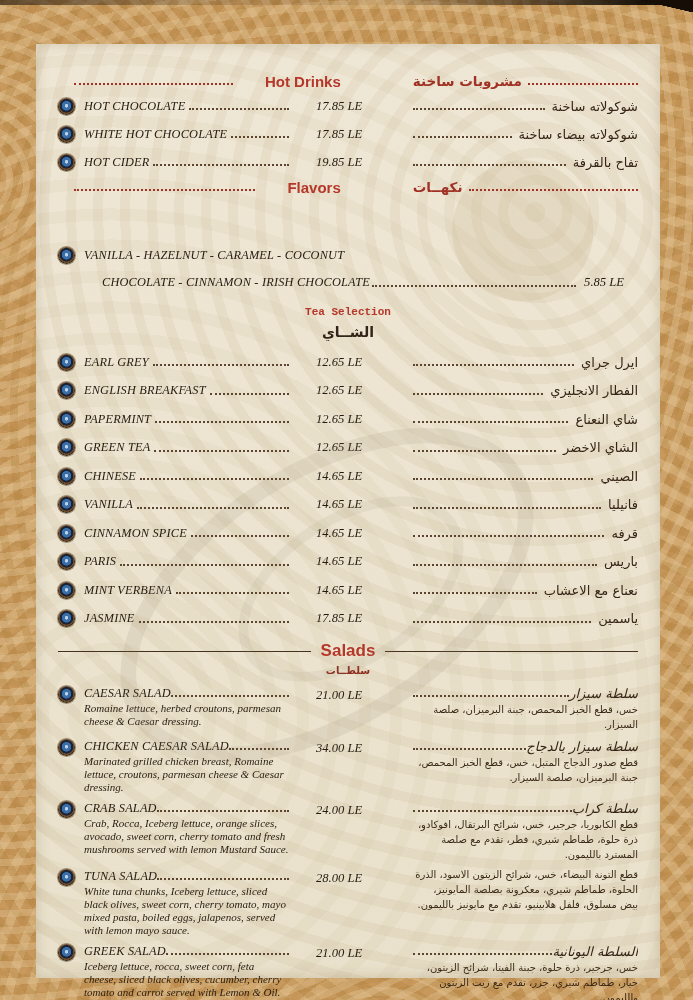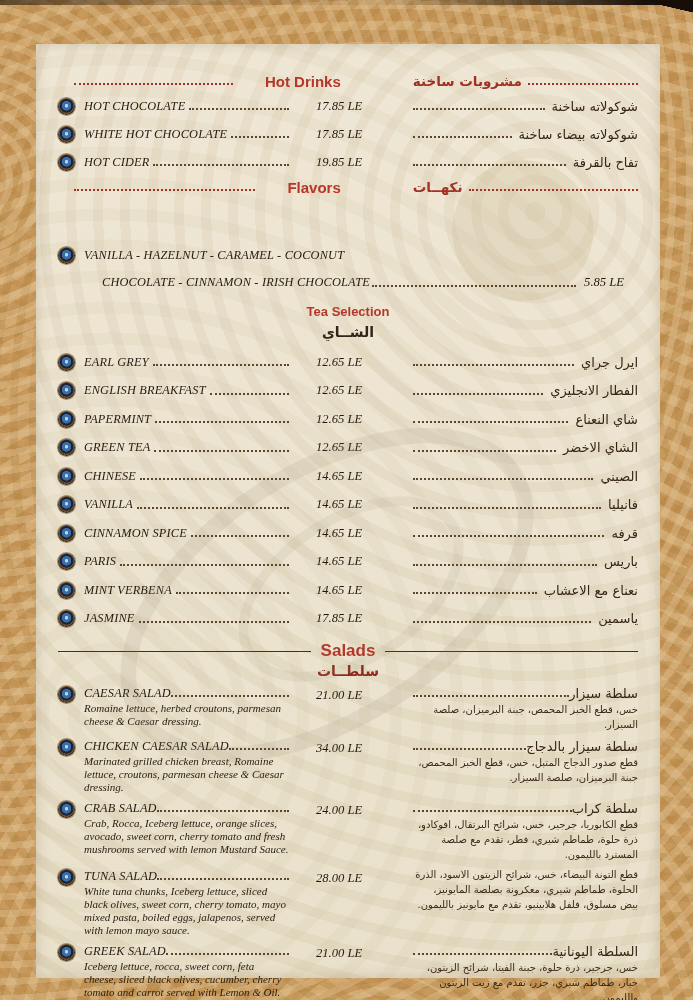--- a/index.html
+++ b/index.html
@@ -47,27 +47,27 @@
   
   .sec-line{display:flex;align-items:center;height:22px;}
   .sec-line .left{flex:0 0 46%;display:flex;align-items:center;padding-left:16px;gap:26px;}
   .sec-line .left .t{color:#b5372a;font-weight:700;font-size:15px;margin-left:6px;white-space:nowrap;}
   .sec-line .right{flex:1;display:flex;align-items:center;margin-left:72px;}
   .sec-line .right .t-ar{color:#a03225;font-weight:700;font-size:13.5px;font-family:"DejaVu Sans",sans-serif;
     direction:rtl;white-space:nowrap;margin-right:6px;}
 
   
   .center-title{text-align:center;margin-top:5px;}
-  .center-title .en{color:#b5372a;font-weight:700;font-size:13px;line-height:22px;}
+  .center-title .en{color:#b5372a;font-weight:700;font-size:11px;line-height:22px;font-family:Liberation Mono, monospace;}
   .center-title .ar{color:#33241a;font-weight:700;font-size:14px;line-height:19px;
     font-family:"DejaVu Sans",sans-serif;direction:rtl;}
   .rule-row{display:flex;align-items:center;height:22px;margin-top:7px;}
   .rule{flex:1;border-top:1.6px solid #42321f;}
   .rule-row .rt{margin:0 10px;color:#b5372a;font-weight:700;font-size:17px;}
-  .ar-center{ text-align:center;color:#8e2a1e;font-weight:700;font-size:14px;line-height:18px;
+  .ar-center{ text-align:center;color:#8e2a1e;font-weight:700;font-size:10px;line-height:18px;
     font-family:"DejaVu Sans",sans-serif;direction:rtl;}
 
   
   .row{display:flex;align-items:center;height:28px;}
   .tea-list .row{height:28.5px;}
   .en-cell{flex:0 0 205px;display:flex;align-items:center;overflow:hidden;}
   .en-name{font-family:"Liberation Serif",serif;font-style:italic;font-size:12.3px;
     color:#241a10;letter-spacing:.2px;white-space:nowrap;}
   .en-cell .dots{margin-left:4px;}
   .price{flex:0 0 100px;text-align:center;font-family:"Liberation Serif",serif;
@@ -84,21 +84,21 @@
 
   
   .srow{display:flex;align-items:flex-start;margin-bottom:5px;}
   .srow .badge{margin-top:2px;}
   .en-col{flex:0 0 205px;overflow:hidden;}
   .en-line{display:flex;align-items:center;height:18px;}
   .desc-en{font-family:"Liberation Serif",serif;font-style:italic;font-size:11px;
     line-height:13px;color:#2c2014;}
   .price-col{flex:0 0 100px;text-align:center;padding-top:1px;}
   .ar-col{flex:1;margin-left:24px;overflow:hidden;}
-  .ar-line{display:flex;align-items:center;height:18px;}
+  .ar-line{display:flex;align-items:center;height:18px;font-style:italic;}
   .desc-ar{font-family:"DejaVu Sans",sans-serif;font-size:10px;line-height:15px;
     color:#3b2a18;direction:rtl;text-align:right;}
   .section{margin:0;}
   .mt2{margin-top:6px;} .mt4{margin-top:4px;}
 </style>
 </head>
 <body>
 
 <div class="frame">
   <div class="scan-top"></div>

